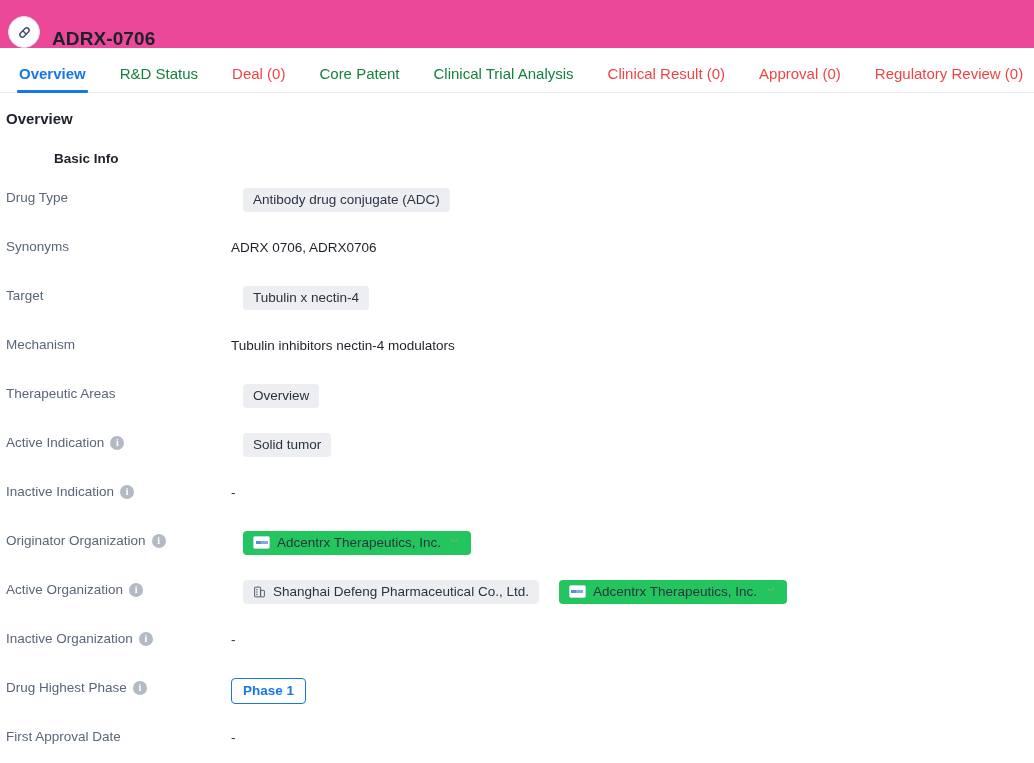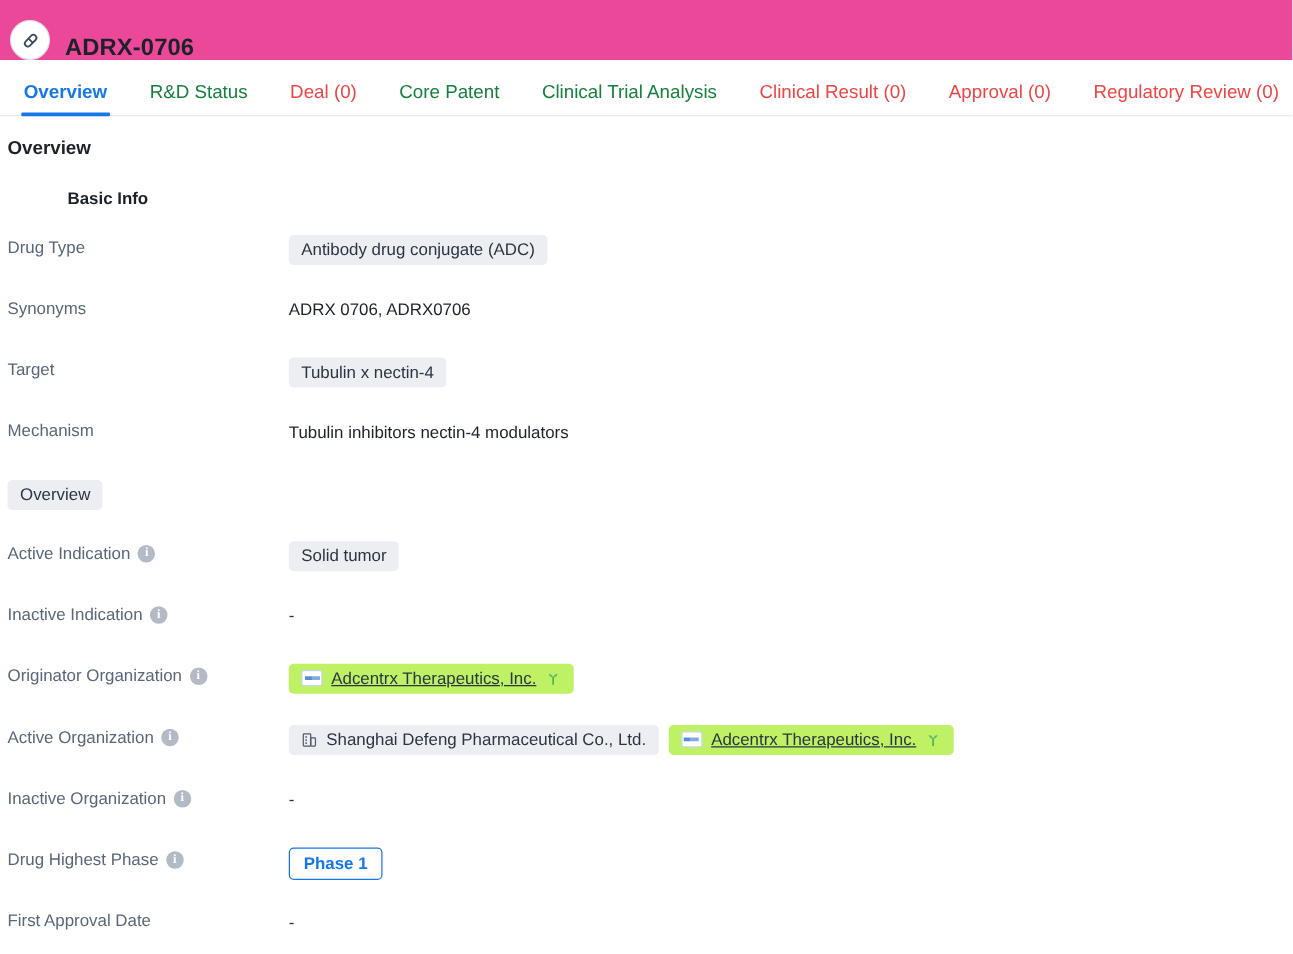--- a/index.html
+++ b/index.html
@@ -156,24 +156,24 @@
   .tag {
     display: inline-flex;
     align-items: center;
     background: #eceef2;
     color: #2b3440;
     font-size: 13.5px;
     border-radius: 4px;
     padding: 4px 10px;
     line-height: 16px;
     cursor: pointer;
+    margin-left: 12px;
   }
   .tag.green {
-    background: #bef264;
-    text-decoration: underline;
+    background: #22c55e;
   }
   .tag .org-logo {
     width: 17px;
     height: 13px;
     margin-right: 7px;
     flex: 0 0 auto;
     background: #ffffff;
     border: 1px solid #c9d6e8;
     border-radius: 2px;
     overflow: hidden;
@@ -263,20 +263,23 @@
   <div class="info-row">
     <div class="row-label">
       <span>Mechanism</span>
     </div>
     <div class="row-value">
       <span class="plain-text">Tubulin inhibitors  nectin-4 modulators</span>
     </div>
   </div>
 
   <div class="info-row">
+    <div class="row-label">
+      <span>Therapeutic Areas</span>
+    </div>
     <div class="row-value">
       <span class="tag">Overview</span>
     </div>
   </div>
 
   <div class="info-row">
     <div class="row-label">
       <span>Active Indication</span>
       <span class="info-icon">i</span>
     </div>

